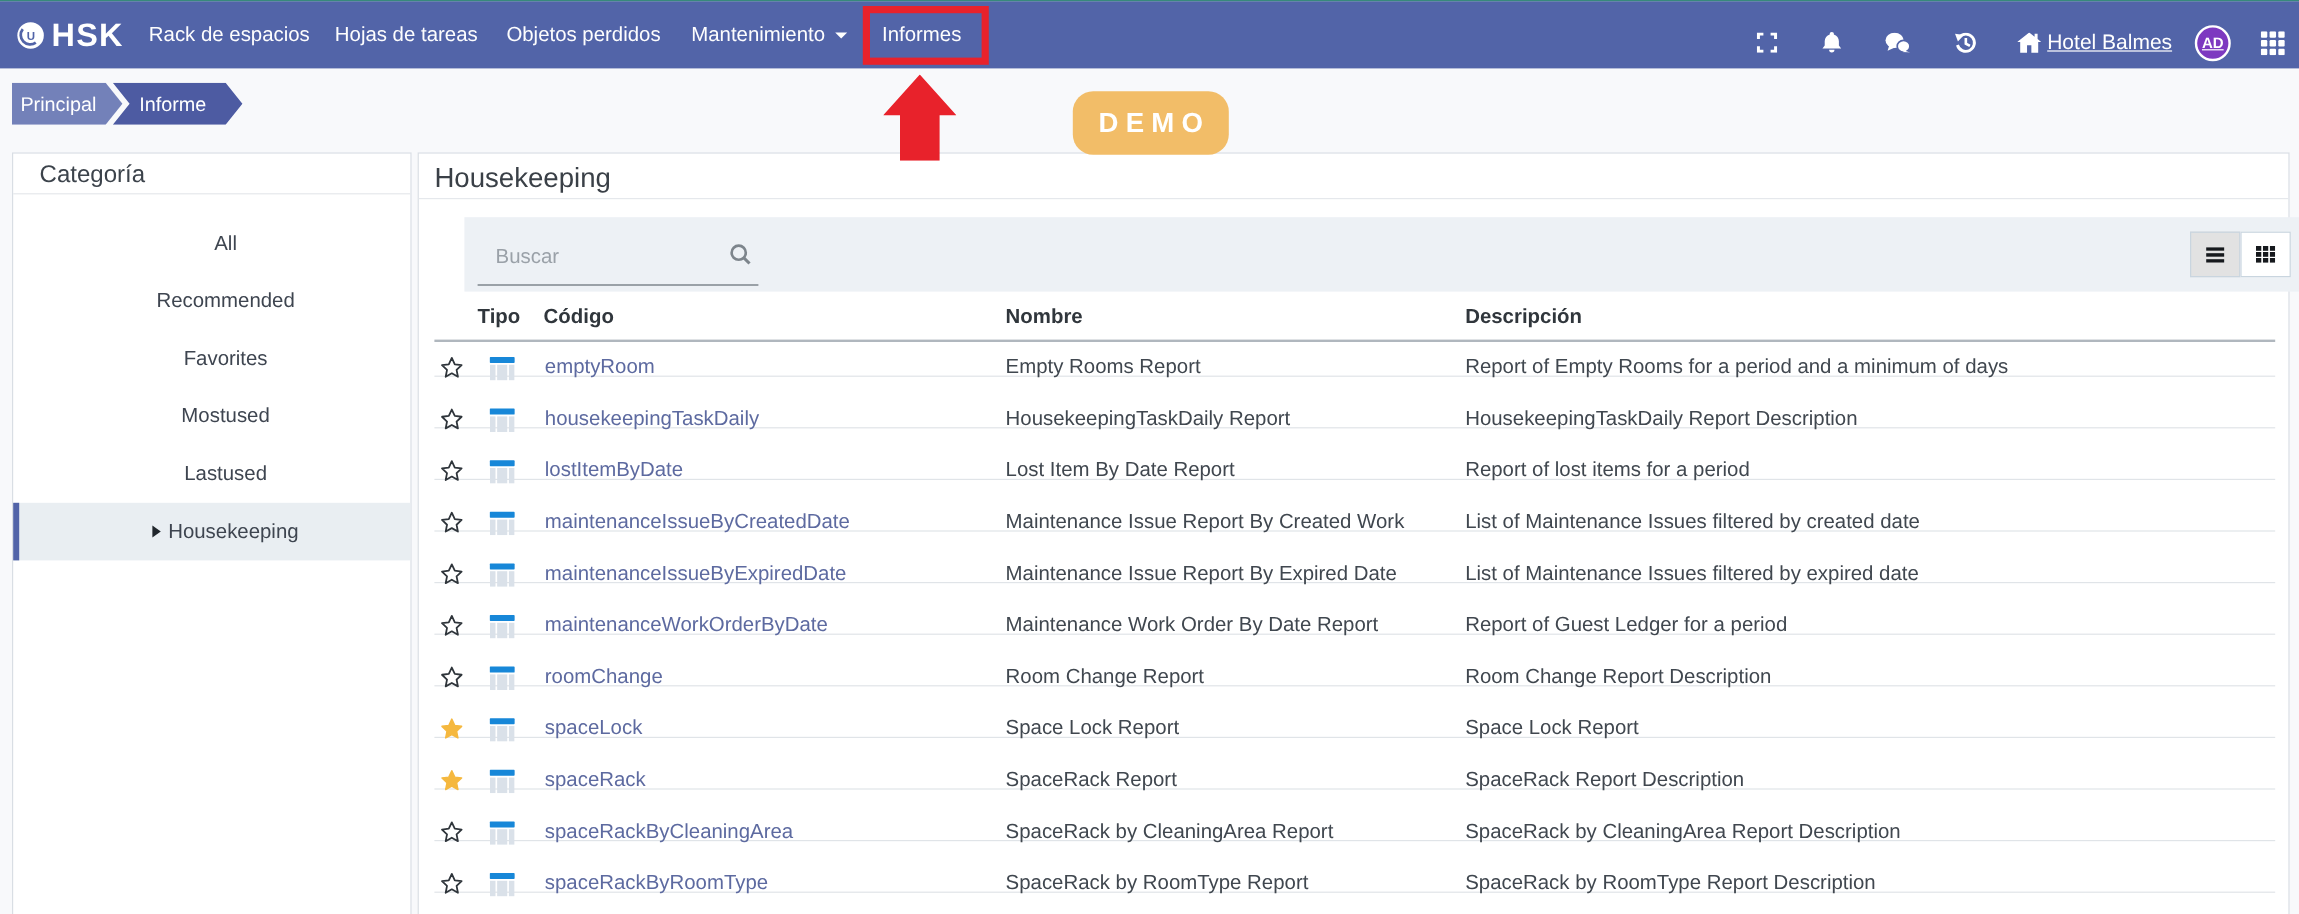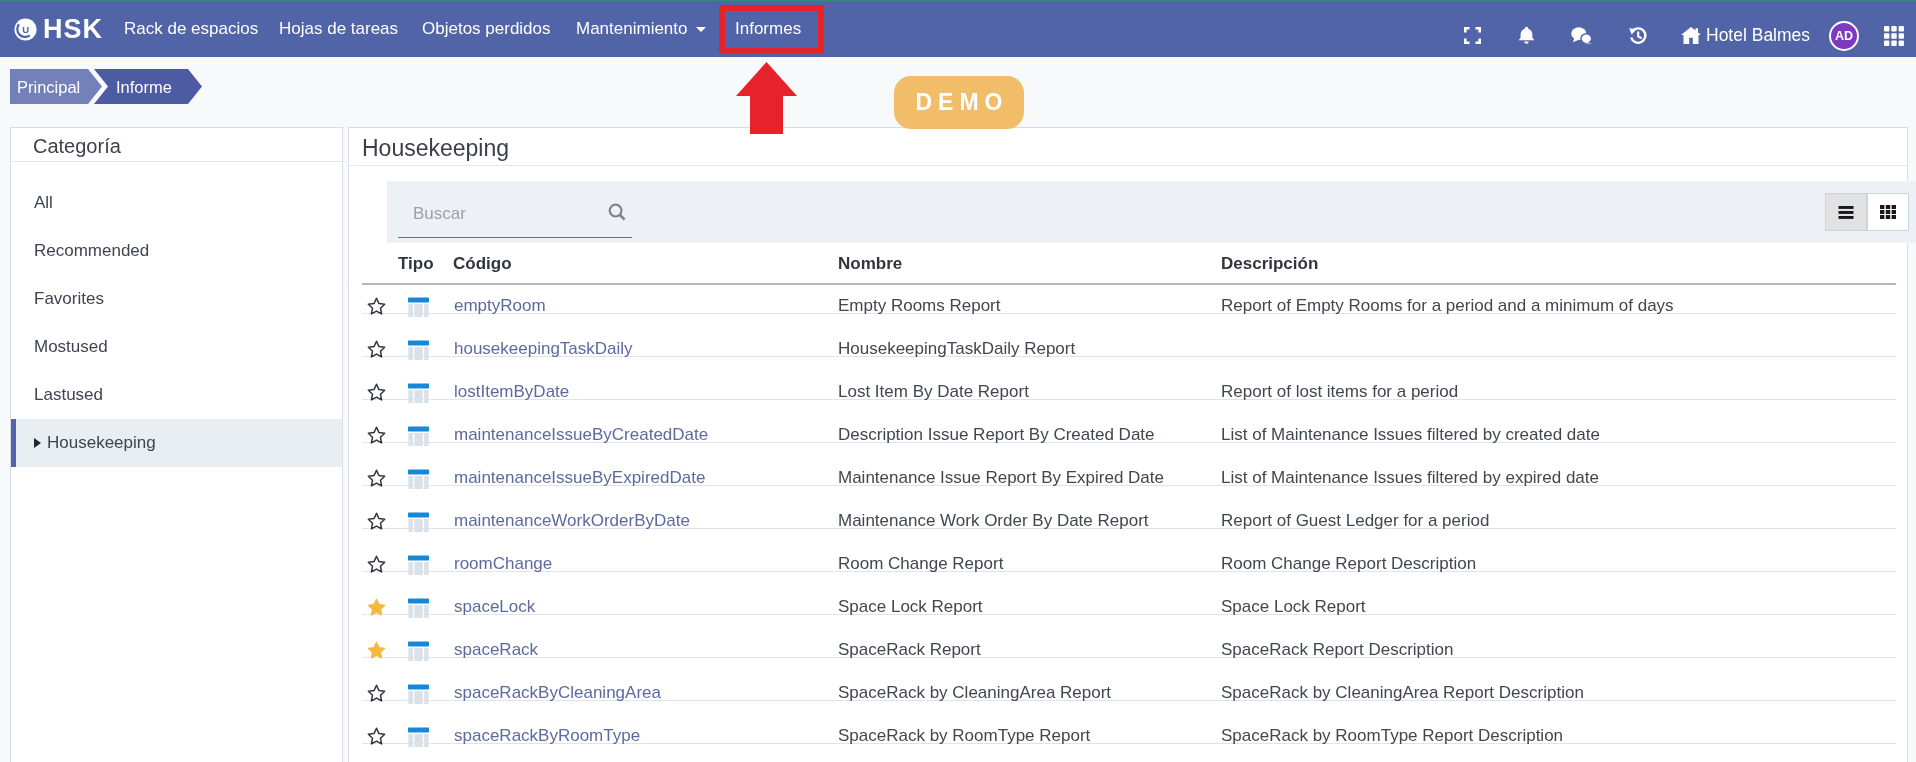--- a/index.html
+++ b/index.html
@@ -5,38 +5,38 @@
   * { margin:0; padding:0; box-sizing:border-box; }
   html,body { width:1916px; height:762px; overflow:hidden; font-family:"Liberation Sans",sans-serif; background:#f8f9fb; }
   .topline { position:absolute; left:0; top:0; width:1916px; height:1px; background:#37897b; z-index:5; }
   .navbar { position:absolute; left:0; top:1px; width:1916px; height:56px; background:#5264a8; z-index:4; }
   .brand { position:absolute; left:14px; top:0; height:56px; display:flex; align-items:center; }
   .brand svg { display:block; }
   .brand .txt { color:#fff; font-size:27px; font-weight:bold; letter-spacing:1px; margin-left:6px; }
   .navmenu { position:absolute; top:0; height:56px; color:#fdfdfe; font-size:17px; }
   .navmenu span.item { position:absolute; top:0; height:56px; line-height:56px; white-space:nowrap;text-align:right; }
   .caret { display:inline-block; width:0; height:0; border-left:5px solid transparent; border-right:5px solid transparent; border-top:5px solid #fff; vertical-align:middle; margin-left:8px; }
-  .navicon { position:absolute; top:0; height:69px; display:flex; align-items:center; color:#fff; }
+  .navicon { position:absolute; top:0; height:69px; display:flex; align-items:center; color:#fff;text-decoration:underline; }
   .hotel { font-size:17.5px; color:#fff; }
   .avatar { width:30px; height:30px; border-radius:50%; background:#7d39c0; border:2px solid #fff; color:#fff; font-size:12.5px; font-weight:bold; display:flex; align-items:center; justify-content:center; }
 
   
   .redbox { position:absolute; left:719px; top:5px; width:105px; height:49px; border:6px solid #e8222b; z-index:10; }
   .arrow { position:absolute; left:736px; top:62px; z-index:10; }
 
   
   .crumbs { position:absolute; left:10px; top:69px; z-index:3; }
 
   
   .demo { position:absolute; left:894px; top:64px; width:130px; height:53px; background:#f2bd68; border-radius:17px; color:#fff; font-size:23px; font-weight:bold; letter-spacing:6px; text-align:center; line-height:53px; text-indent:6px; z-index:3;margin-top:12px; }
 
   
   .sidebar { position:absolute; left:10px; top:127px; width:333px; height:700px; background:#fff; border:1px solid #d9dee4; }
   .sidebar h2 { font-size:20px; font-weight:normal; color:#3c434b; padding:7px 0 0 22px; height:34px; border-bottom:1px solid #e5e8ec; }
-  .catlist { list-style:none; padding-top:17px; }
+  .catlist { list-style:none; padding-top:17px;text-align:center; }
   .catlist li { height:48px; line-height:48px; padding-left:23px; font-size:17px; color:#3e4550; }
   .catlist li.sel { background:#e9eef2; border-left:5px solid #5264a8; padding-left:18px; }
   .catlist li.sel .tri { display:inline-block; width:0; height:0; border-top:5.5px solid transparent; border-bottom:5.5px solid transparent; border-left:7px solid #20262c; margin-right:6px; }
 
   
   .main { position:absolute; left:348px; top:127px; width:1560px; height:700px; background:#fff; border:1px solid #d9dee4; }
   .main h1 { font-size:23px; font-weight:normal; color:#3a4047; padding:7px 0 0 13px; height:38px; border-bottom:1px solid #e5e8ec; }
   .searchbar { position:absolute; left:13px; top:53px; width:1534px; height:62px; background:#edf1f5;margin-left:25px; }
   .sinput { position:absolute; left:11px; top:9px; width:234px; height:48px; border-bottom:1px solid #646c75; }
   .sinput .ph { position:absolute; left:15px; top:14px; font-size:17px; color:#9aa1a8; }
@@ -213,20 +213,21 @@
           <path d="M12 2.6l2.85 6.1 6.5.78-4.8 4.55 1.27 6.5-5.82-3.25-5.82 3.25 1.27-6.5-4.8-4.55 6.5-.78z" fill="none" stroke="#2f353b" stroke-width="1.7" stroke-linejoin="round"></path>
         </svg></span>
       <span class="ticon"><svg width="21" height="21" viewBox="0 0 21 21">
           <rect x="0" y="1.5" width="21" height="5" rx="0.8" fill="#1787d8"></rect>
           <rect x="0.3" y="8" width="4.6" height="13" fill="#dae1e9"></rect>
           <rect x="6.3" y="8" width="8.4" height="13" fill="#dae1e9"></rect>
           <rect x="16.1" y="8" width="4.6" height="13" fill="#dae1e9"></rect>
         </svg></span>
       <span class="cod">housekeepingTaskDaily</span>
       <span class="nom">HousekeepingTaskDaily Report</span>
+      <span class="des">HousekeepingTaskDaily Report Description</span>
     </div>
     <div class="trow" style="top:243px">
       <span class="star"><svg width="21" height="21" viewBox="0 0 24 24">
           <path d="M12 2.6l2.85 6.1 6.5.78-4.8 4.55 1.27 6.5-5.82-3.25-5.82 3.25 1.27-6.5-4.8-4.55 6.5-.78z" fill="none" stroke="#2f353b" stroke-width="1.7" stroke-linejoin="round"></path>
         </svg></span>
       <span class="ticon"><svg width="21" height="21" viewBox="0 0 21 21">
           <rect x="0" y="1.5" width="21" height="5" rx="0.8" fill="#1787d8"></rect>
           <rect x="0.3" y="8" width="4.6" height="13" fill="#dae1e9"></rect>
           <rect x="6.3" y="8" width="8.4" height="13" fill="#dae1e9"></rect>
           <rect x="16.1" y="8" width="4.6" height="13" fill="#dae1e9"></rect>
@@ -239,21 +240,21 @@
       <span class="star"><svg width="21" height="21" viewBox="0 0 24 24">
           <path d="M12 2.6l2.85 6.1 6.5.78-4.8 4.55 1.27 6.5-5.82-3.25-5.82 3.25 1.27-6.5-4.8-4.55 6.5-.78z" fill="none" stroke="#2f353b" stroke-width="1.7" stroke-linejoin="round"></path>
         </svg></span>
       <span class="ticon"><svg width="21" height="21" viewBox="0 0 21 21">
           <rect x="0" y="1.5" width="21" height="5" rx="0.8" fill="#1787d8"></rect>
           <rect x="0.3" y="8" width="4.6" height="13" fill="#dae1e9"></rect>
           <rect x="6.3" y="8" width="8.4" height="13" fill="#dae1e9"></rect>
           <rect x="16.1" y="8" width="4.6" height="13" fill="#dae1e9"></rect>
         </svg></span>
       <span class="cod">maintenanceIssueByCreatedDate</span>
-      <span class="nom">Description Issue Report By Created Date</span>
+      <span class="nom">Maintenance Issue Report By Created Work</span>
       <span class="des">List of Maintenance Issues filtered by created date</span>
     </div>
     <div class="trow" style="top:372px">
       <span class="star"><svg width="21" height="21" viewBox="0 0 24 24">
           <path d="M12 2.6l2.85 6.1 6.5.78-4.8 4.55 1.27 6.5-5.82-3.25-5.82 3.25 1.27-6.5-4.8-4.55 6.5-.78z" fill="none" stroke="#2f353b" stroke-width="1.7" stroke-linejoin="round"></path>
         </svg></span>
       <span class="ticon"><svg width="21" height="21" viewBox="0 0 21 21">
           <rect x="0" y="1.5" width="21" height="5" rx="0.8" fill="#1787d8"></rect>
           <rect x="0.3" y="8" width="4.6" height="13" fill="#dae1e9"></rect>
           <rect x="6.3" y="8" width="8.4" height="13" fill="#dae1e9"></rect>

